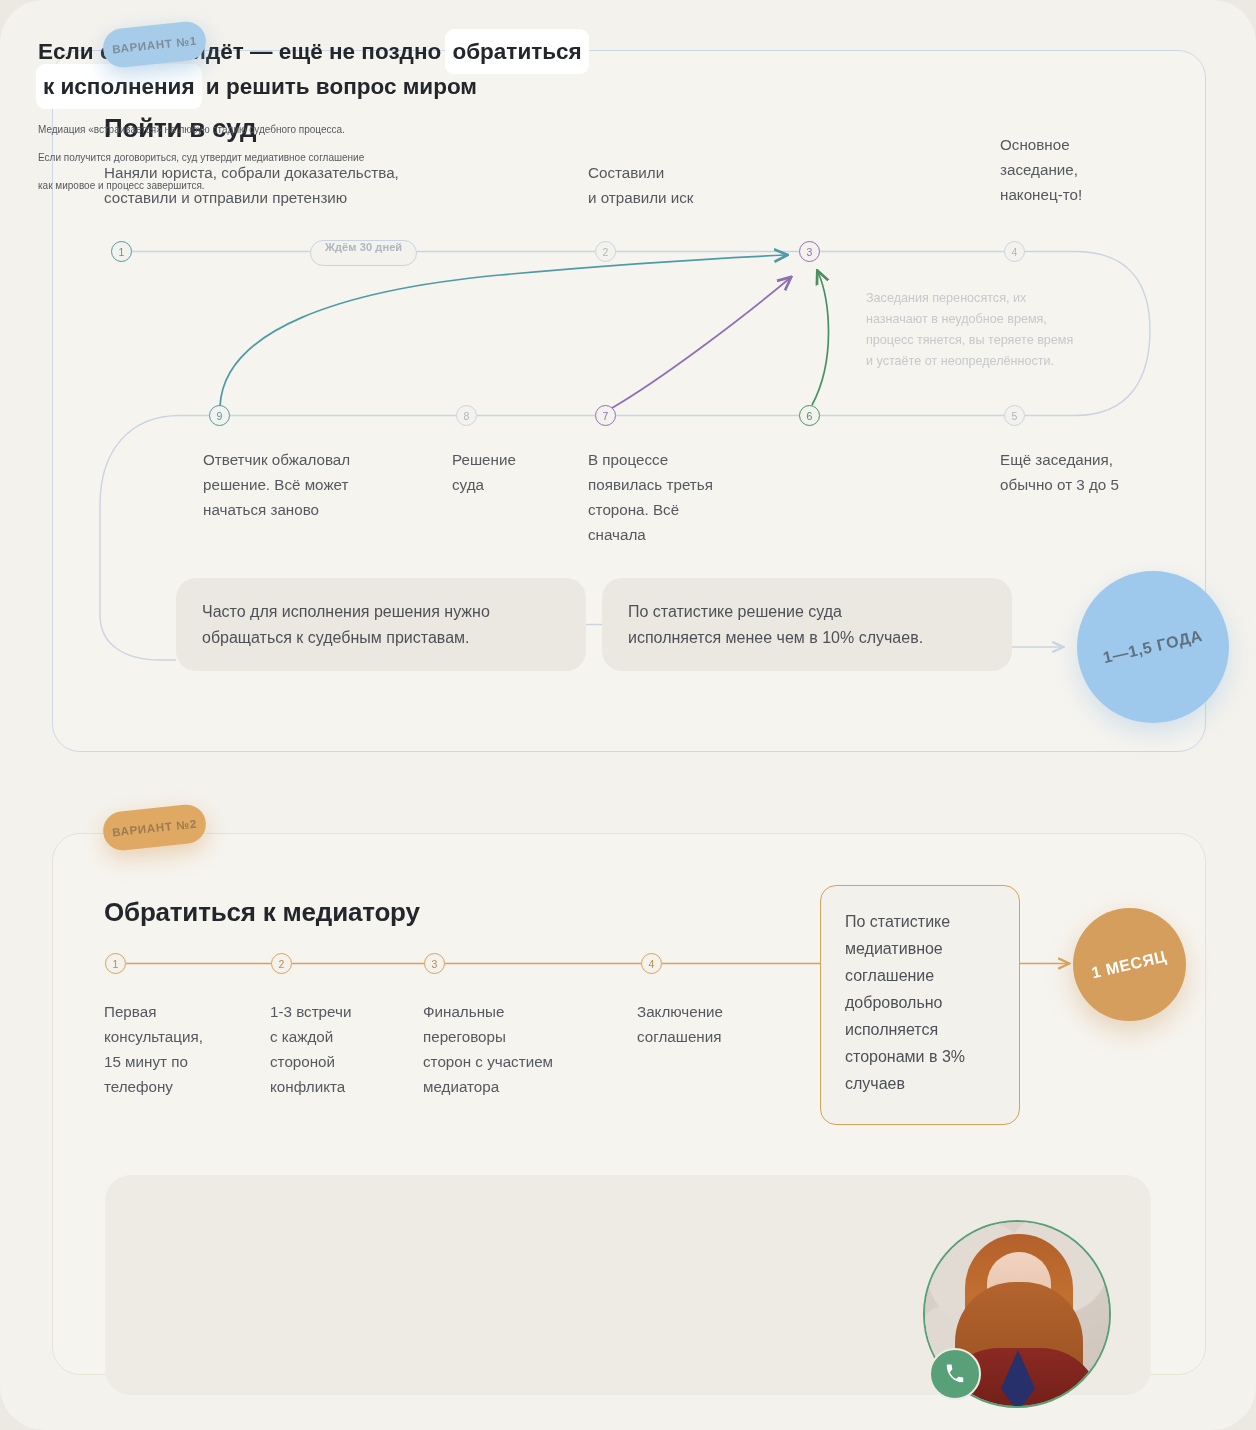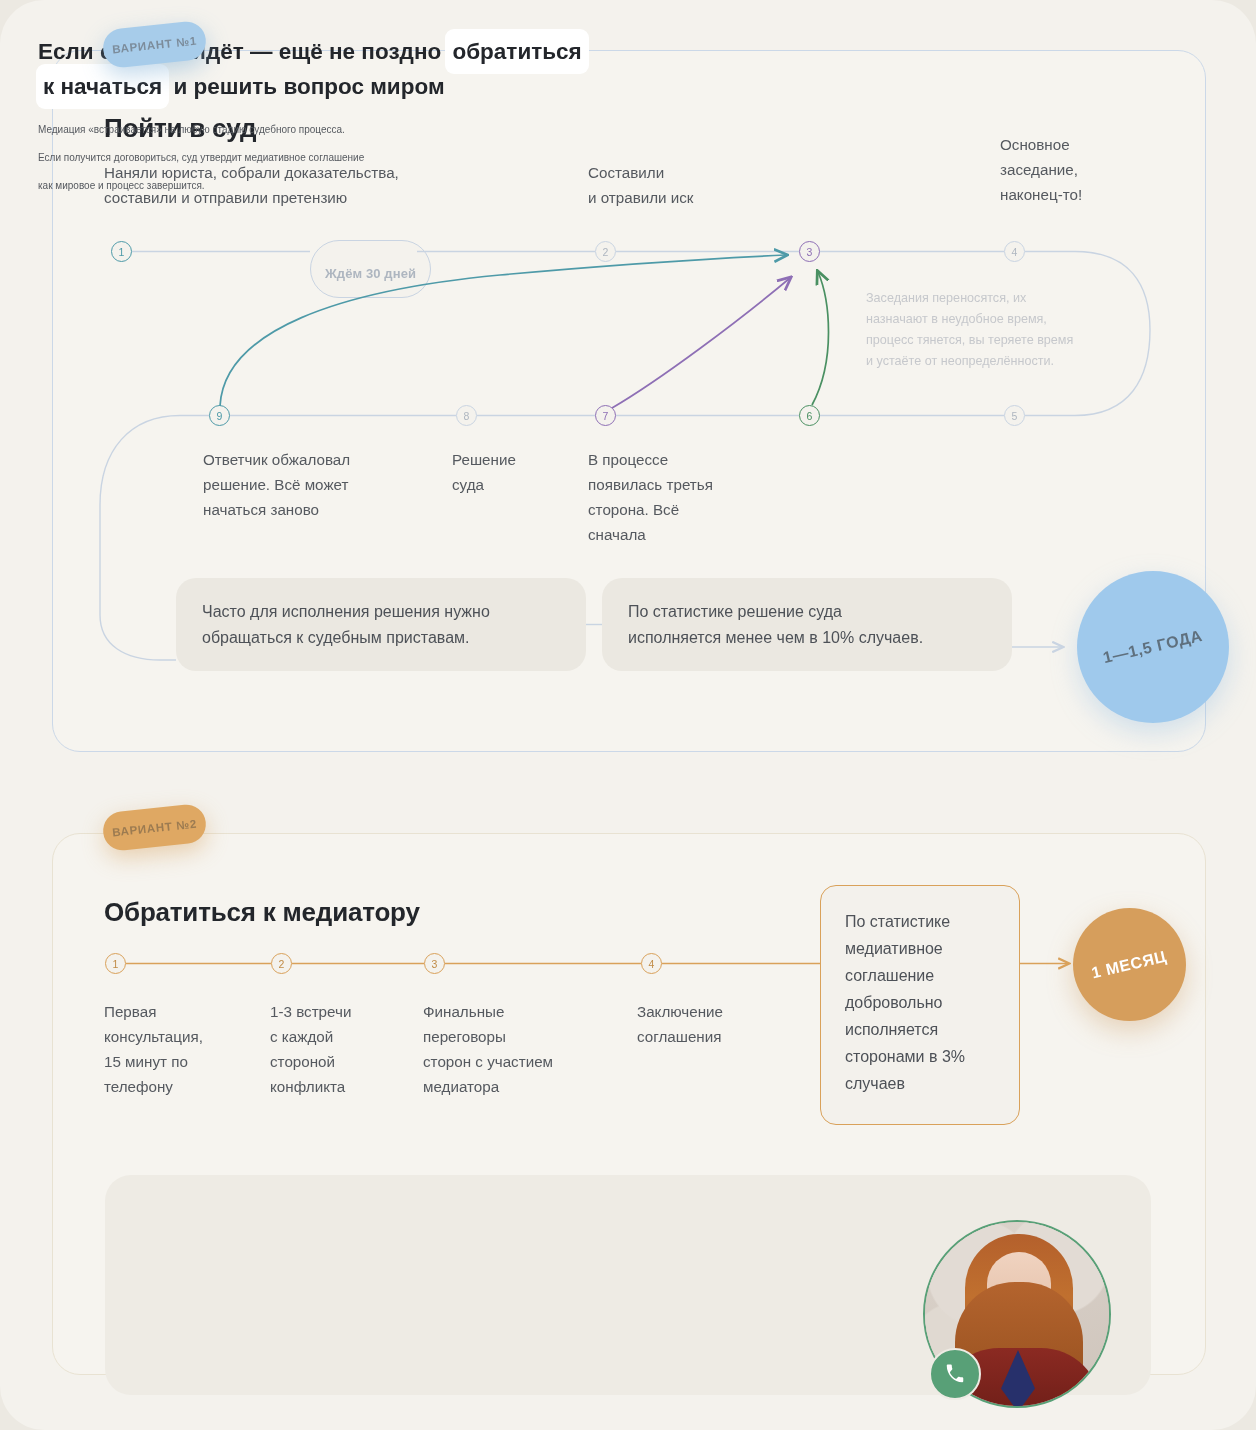--- a/index.html
+++ b/index.html
@@ -115,22 +115,22 @@
   .node.grey{border:1.4px solid #C9D4E2;color:#AEB6C0;}
   .node.teal{border:1.5px solid #4E9AA8;color:#4E9AA8;}
   .node.purple{border:1.5px solid #8E6FB5;color:#8E6FB5;}
   .node.green{border:1.5px solid #4A9062;color:#4A9062;}
   .node.orange{border:1.5px solid #D9A15A;color:#C08B46;}
 
   
   .wait-pill{
     position:absolute;height:24px;border-radius:999px;
     border:1.4px solid #C9D4E2;background:#F4F2ED;
-    display:flex;align-items:flex-end;justify-content:center;
-    padding:16px 14px;font-size:13px;font-weight:700;color:#AEB6C0;
+    display:flex;align-items:flex-start;justify-content:center;
+    padding:0 14px;font-size:11px;font-weight:700;color:#AEB6C0;
     letter-spacing:.1px;
   }
 
   
   .cta{
     position:absolute;left:105px;top:1175px;width:1046px;height:220px;
     background:#EEEBE4;border-radius:26px;
   }
   .cta-h{
     position:absolute;left:38px;top:34px;width:660px;
@@ -224,20 +224,22 @@
 
   <div class="cap" style="left:203px;top:447px;width:220px;white-space:pre-line;">Ответчик обжаловал
 решение. Всё может
 начаться заново</div>
   <div class="cap" style="left:452px;top:447px;width:130px;white-space:pre-line;">Решение
 суда</div>
   <div class="cap" style="left:588px;top:447px;width:180px;white-space:pre-line;">В процессе
 появилась третья
 сторона. Всё
 сначала</div>
+  <div class="cap" style="left:1000px;top:447px;width:180px;white-space:pre-line;">Ещё заседания,
+обычно от 3 до 5</div>
 
   <div class="infobox" style="left:176px;top:578px;width:410px;height:93px;white-space:pre-line;">Часто для исполнения решения нужно
 обращаться к судебным приставам.</div>
   <div class="infobox" style="left:602px;top:578px;width:410px;height:93px;white-space:pre-line;">По статистике решение суда
 исполняется менее чем в 10% случаев.</div>
 
   <div class="result-circle blue" style="left:1077px;top:571px;width:152px;height:152px;">
     <span>1—1,5 ГОДА</span>
   </div>
 
@@ -292,21 +294,21 @@
 сторонами в 3%
 случаев</div>
 
   <div class="result-circle orange" style="left:1073px;top:908px;width:113px;height:113px;">
     <span>1 МЕСЯЦ</span>
   </div>
 
   <div class="cta"></div>
 
   <div class="cta-h">
-    <span>Если суд уже идёт — ещё не поздно </span><span class="hl">обратиться</span><br><span class="hl">к начаться</span><span> и решить вопрос миром</span>
+    <span>Если суд уже идёт — ещё не поздно </span><span class="hl">обратиться</span><br><span class="hl">к исполнения</span><span> и решить вопрос миром</span>
   </div>
 
   <div class="cta-p" style="white-space:pre-line;">Медиация «встраивается» на любую стадию судебного процесса.
 Если получится договориться, суд утвердит медиативное соглашение
 как мировое и процесс завершится.</div>
 
   <div class="avatar-wrap">
     <div class="avatar">
       <div class="av-bg"></div>
       <div class="av-hair"></div>

